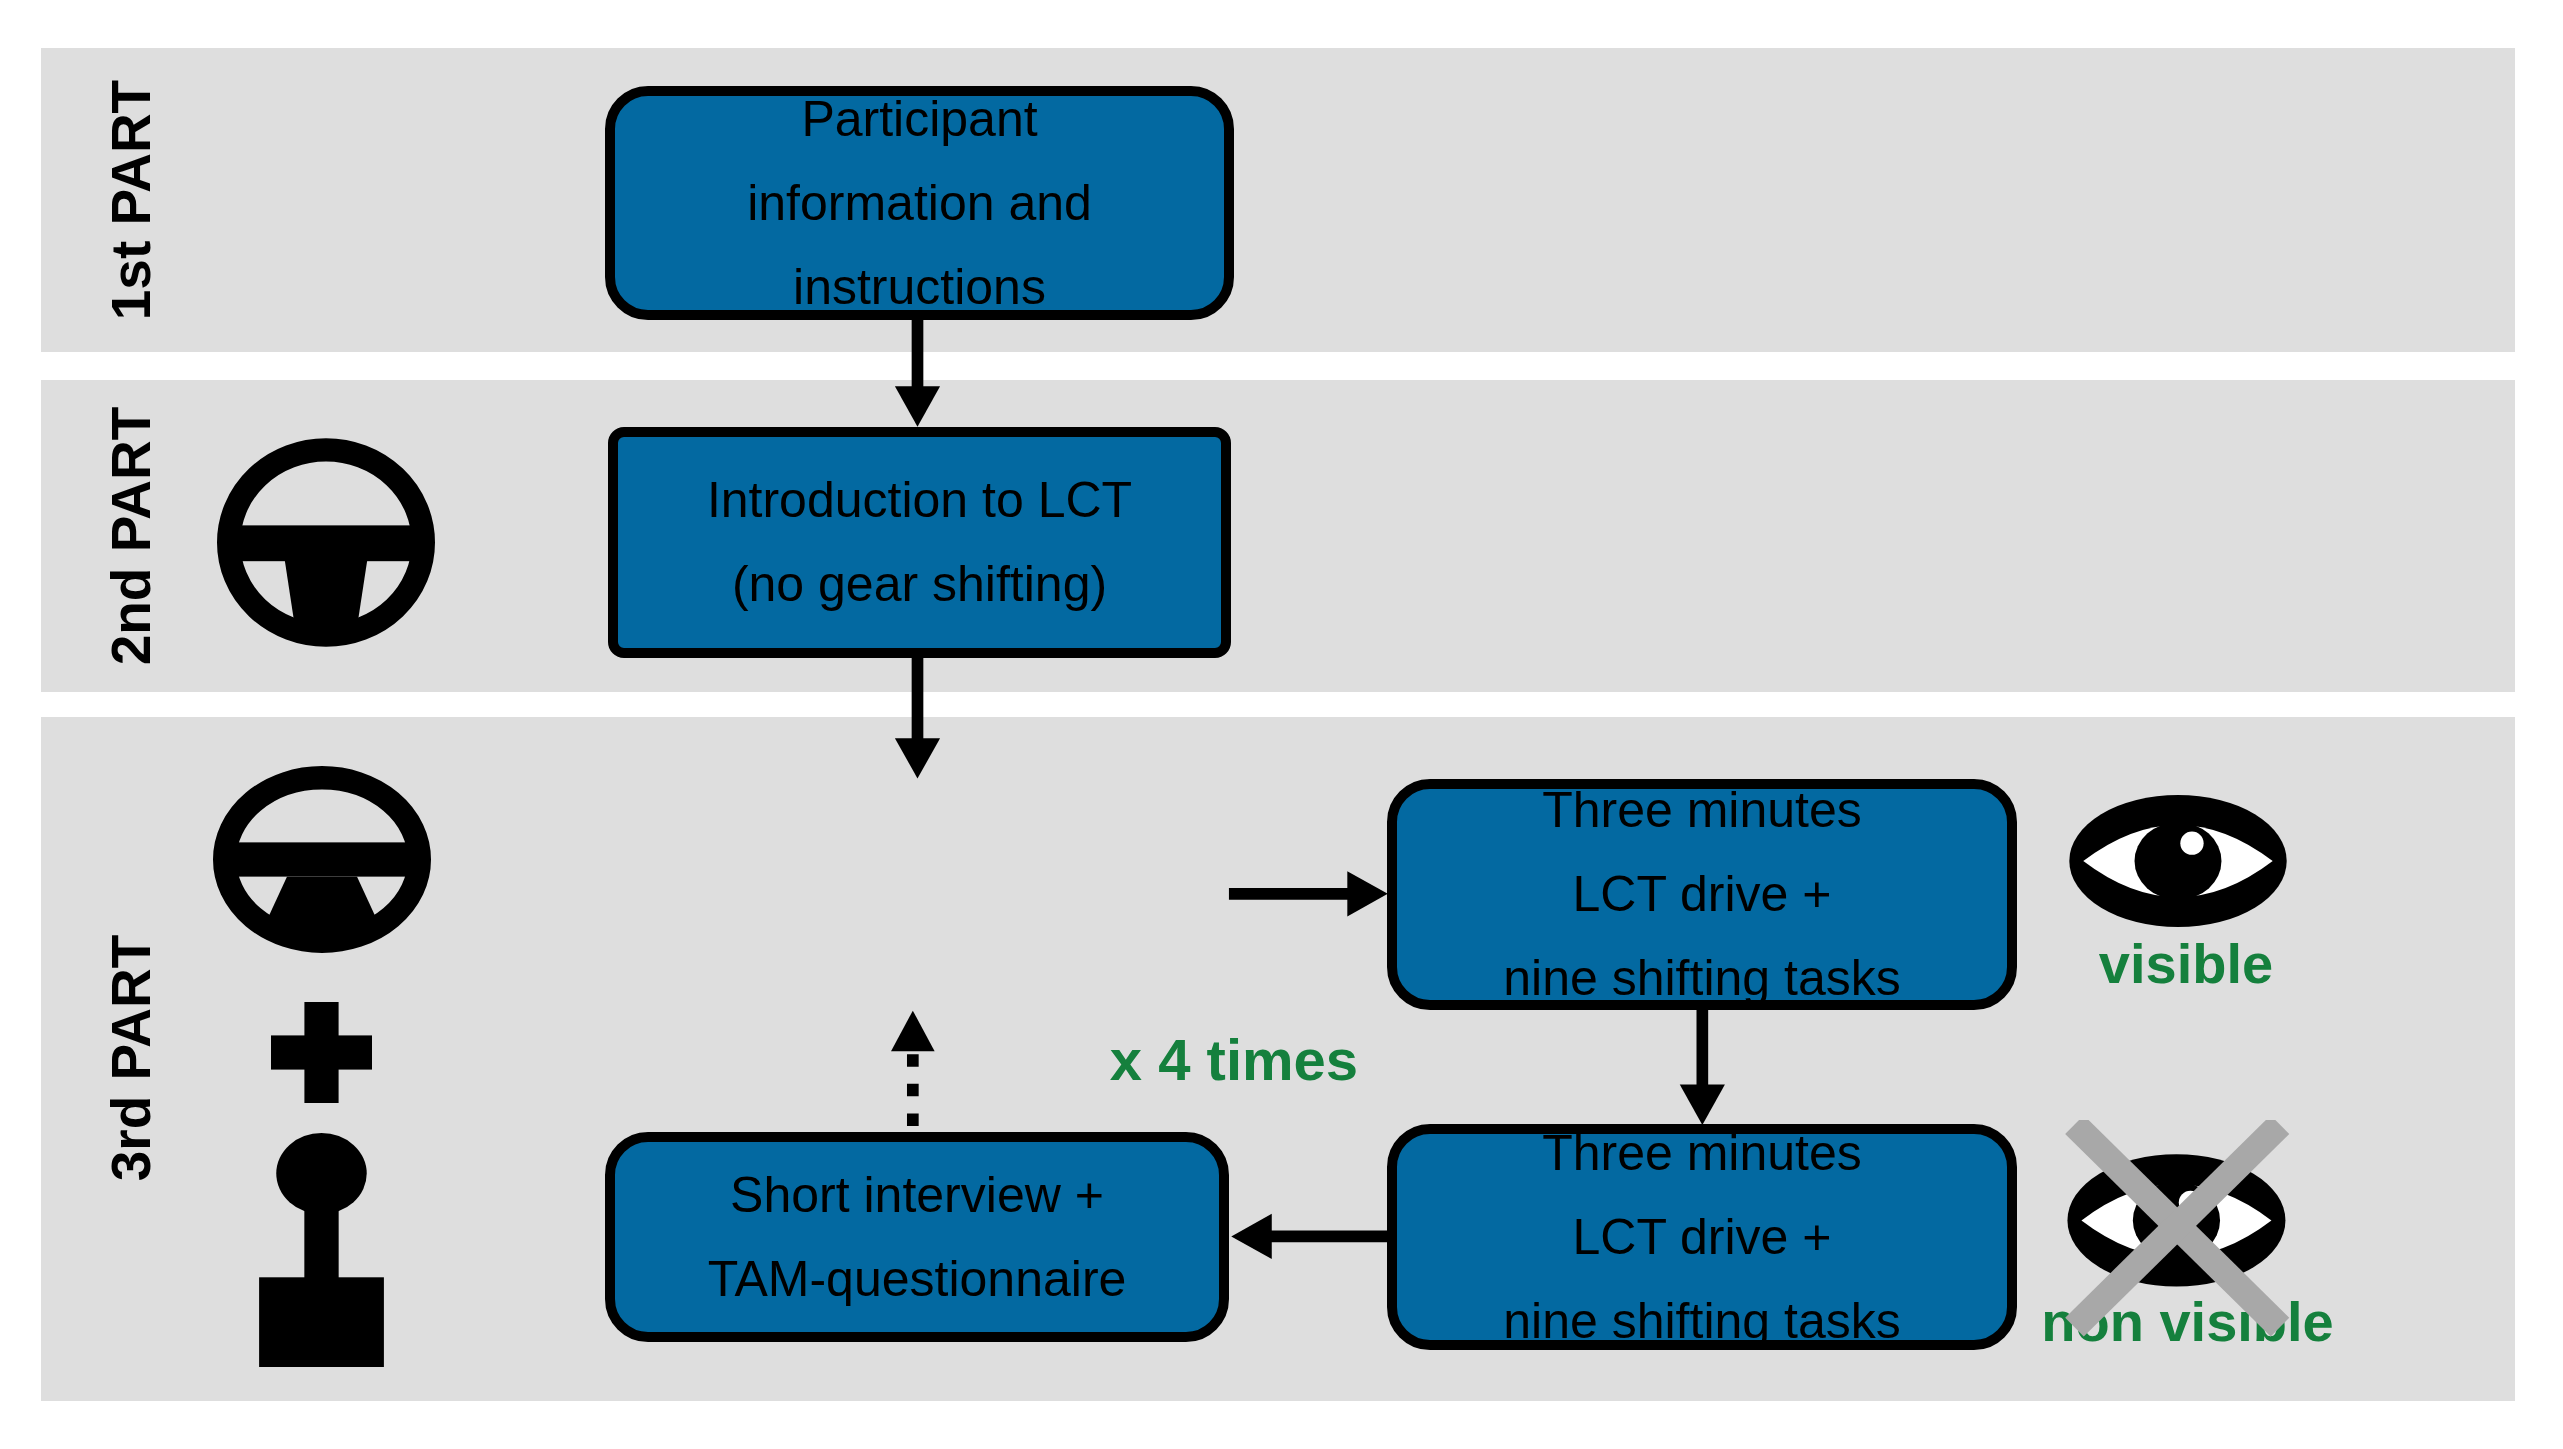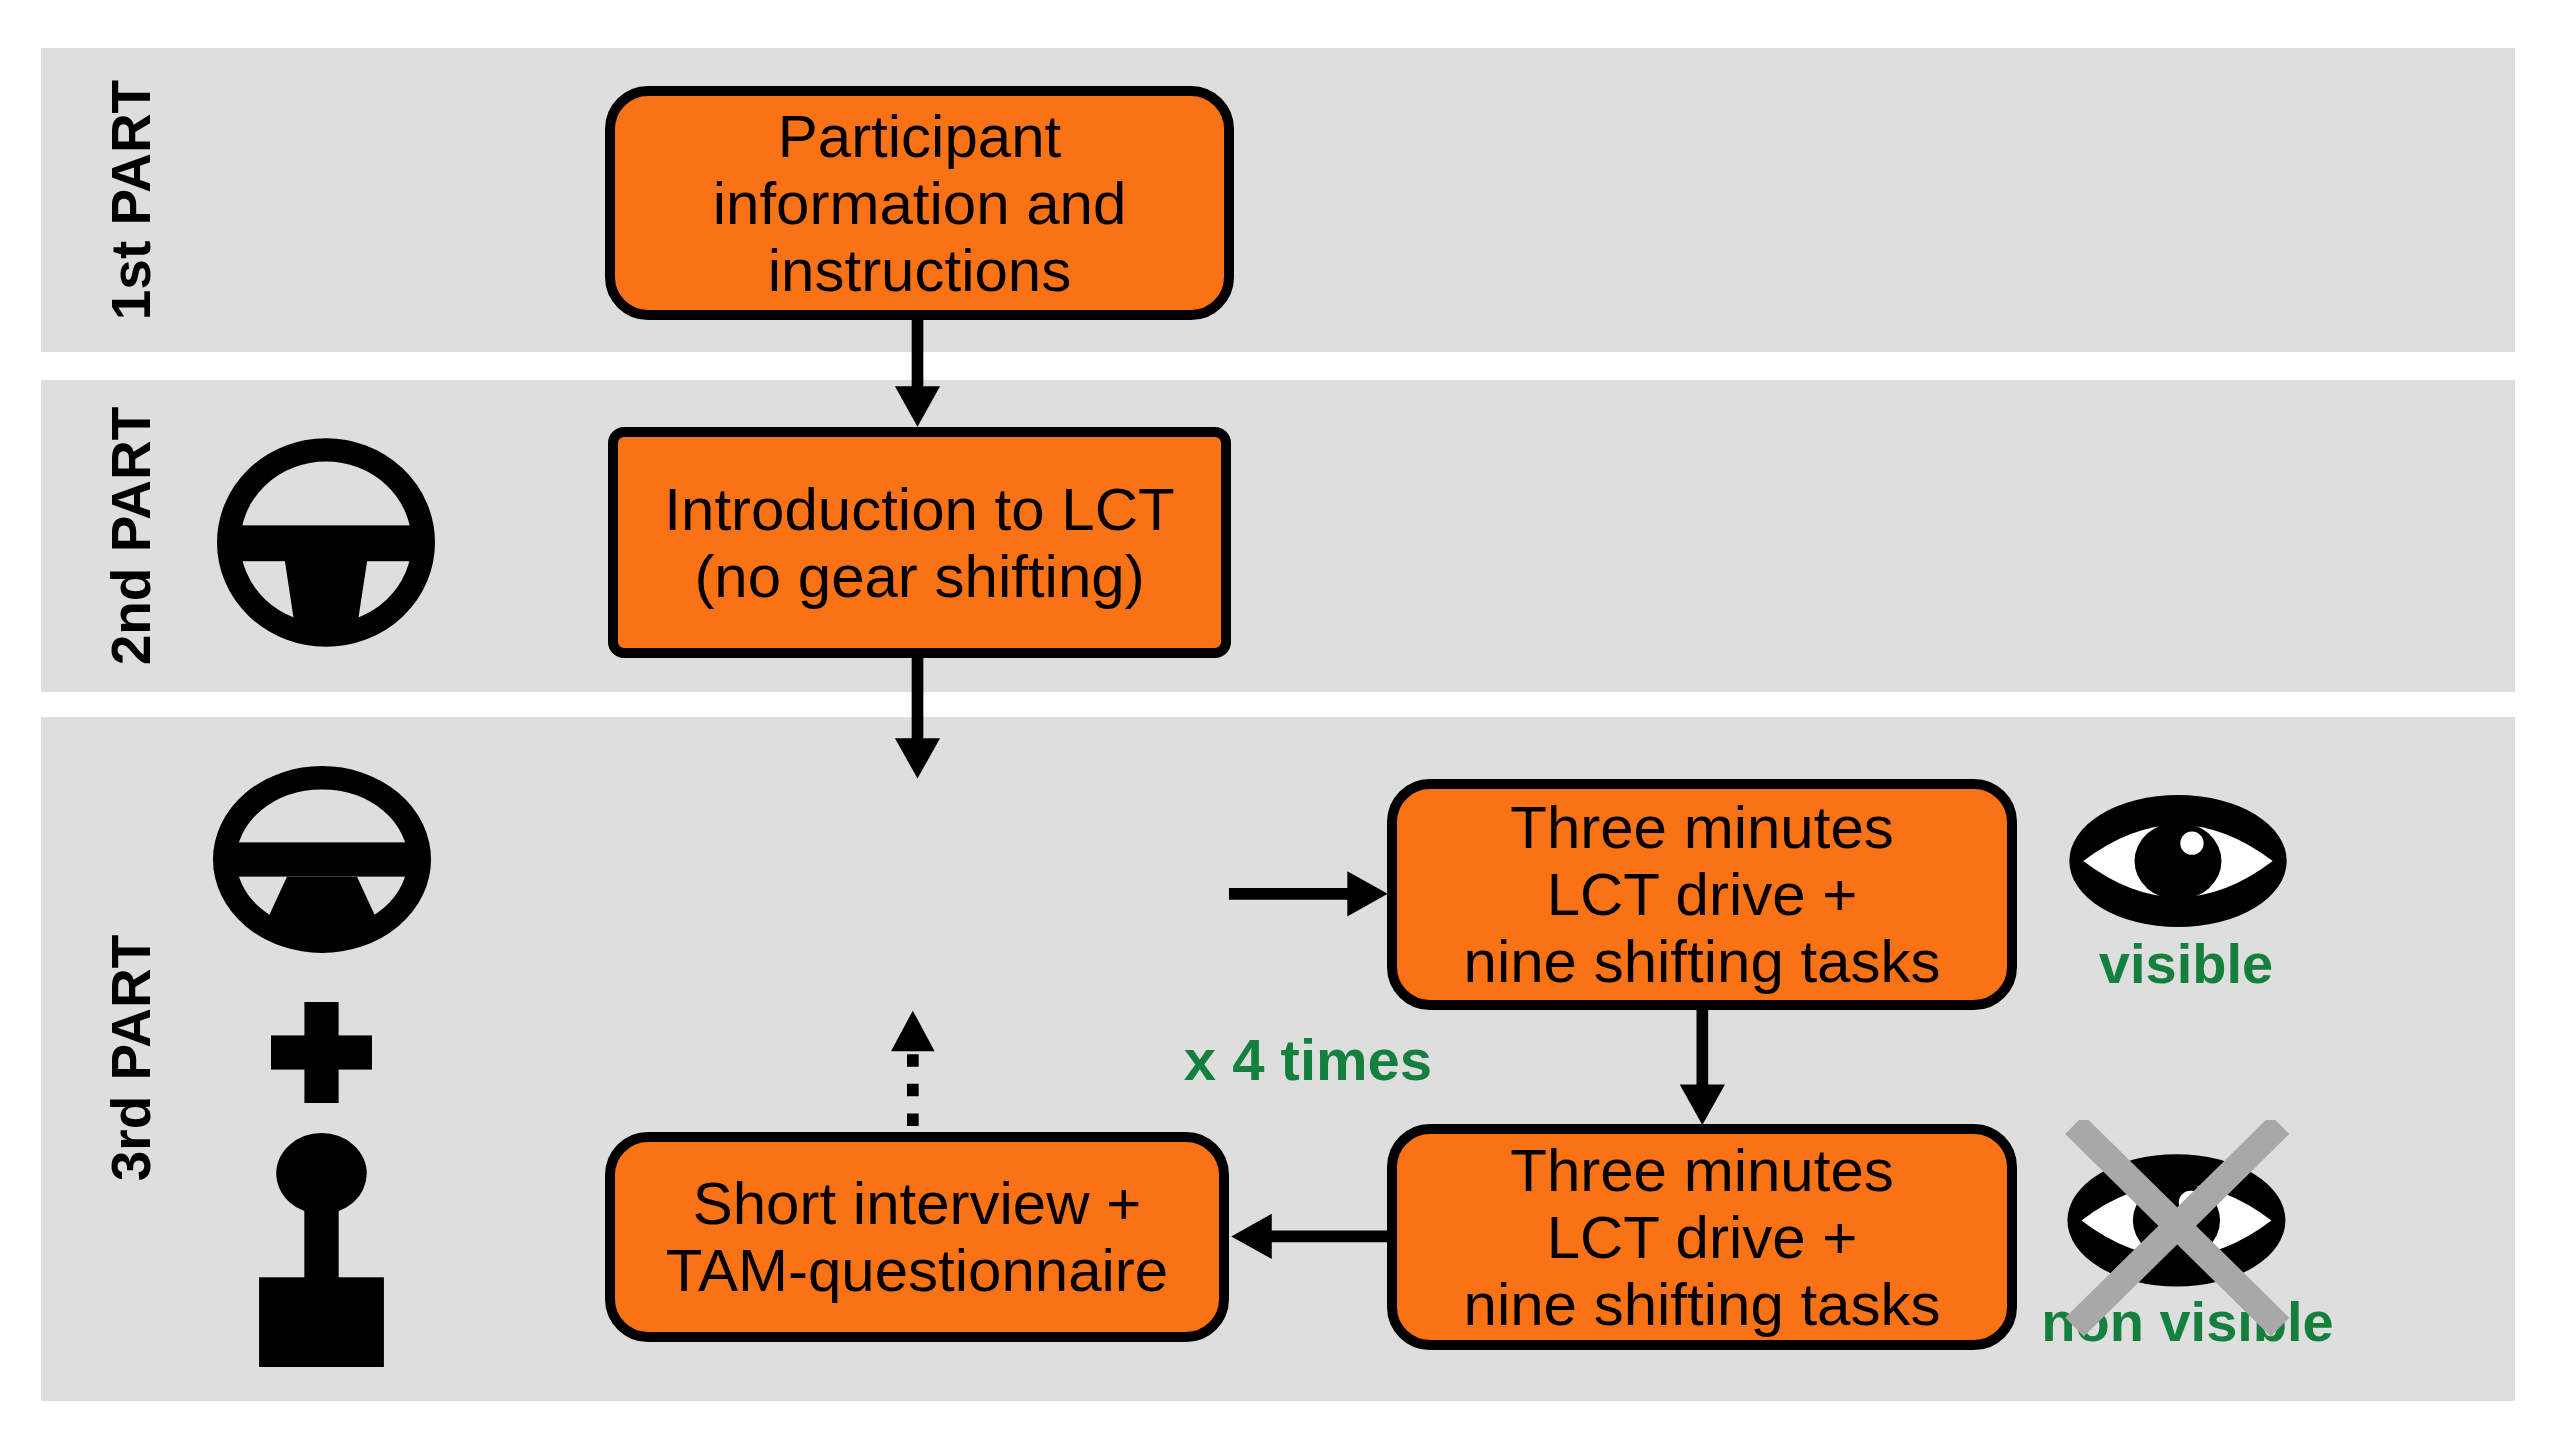--- a/index.html
+++ b/index.html
@@ -24,41 +24,42 @@
     font-size:55px;font-weight:bold;color:#000;
     transform:rotate(-90deg);
     white-space:nowrap;
   }
   .pl1{left:-25px;top:169px;}
   .pl2{left:-25px;top:505px;}
   .pl3{left:-25px;top:1027px;}
   .node{
     position:absolute;
     box-sizing:border-box;
-    background:#f97316;
+    background:#0369a1;
     border:10px solid #000;
     border-radius:43px;
     display:flex;flex-direction:column;
     align-items:center;justify-content:center;
-    font-size:60px;line-height:67px;color:#000;
+    font-size:50px;line-height:67px;color:#000;
     text-align:center;
+    gap:17px;
   }
   .node span{display:block;white-space:nowrap;}
   .nb1{left:605px;top:86px;width:629px;height:234px;}
   .nb2{left:608px;top:427px;width:623px;height:231px;border-radius:16px;}
   .nb3{left:605px;top:779px;width:624px;height:231px;}
   .nb4{left:1387px;top:779px;width:630px;height:231px;}
   .nb5{left:1387px;top:1124px;width:630px;height:226px;}
   .nb6{left:605px;top:1132px;width:624px;height:210px;text-align:right;}
   .icon{position:absolute;}
   .ann{
     position:absolute;color:#15803d;font-weight:bold;
     text-align:center;white-space:nowrap;
   }
-  .repeat-label{left:1152px;top:1026px;width:312px;font-size:58px;}
+  .repeat-label{left:1078px;top:1026px;width:312px;font-size:58px;}
   .visible-label{left:2030px;top:931px;width:312px;font-size:56px;}
   .nonvisible-label{left:1993px;top:1289px;width:389px;font-size:56px;}
   svg{display:block;}
   #arrows{position:absolute;left:0;top:0;pointer-events:none;}
 </style>
 </head>
 <body>
 
 <div class="canvas">
 

